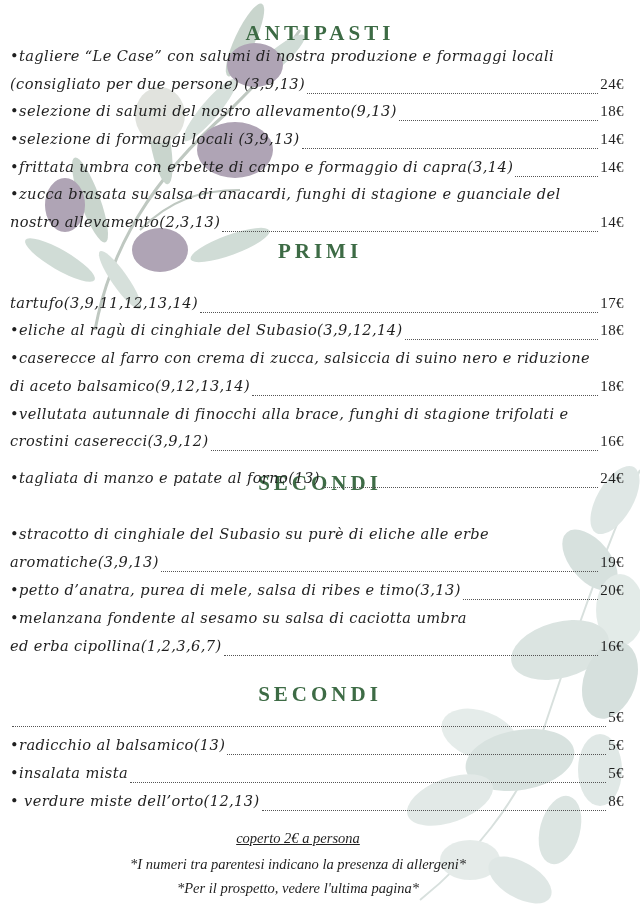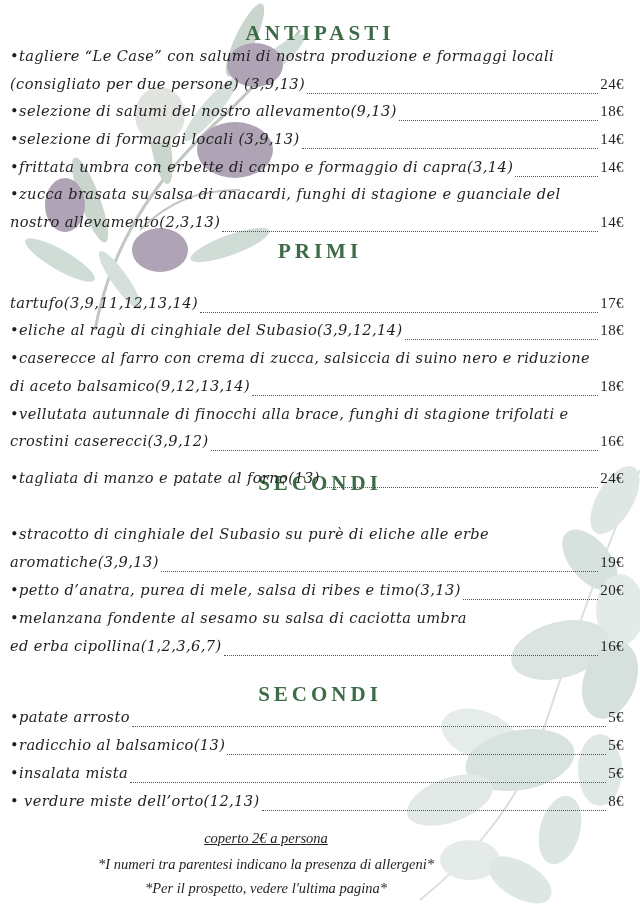--- a/index.html
+++ b/index.html
@@ -36,20 +36,21 @@
     margin: 0 2px 0 2px;
     height: 16px;
     align-self: center;
     transform: translateY(1px);
   }
   .line .price { flex: 0 0 auto; font-style: normal; font-family: "Liberation Serif", serif; font-size: 15px; }
   .footer {
     position: absolute; left: 0; width: 532px; text-align: center;
     font-style: italic; font-size: 14.5px; line-height: 22px;
     font-family: "Liberation Serif", serif;
+    padding-left: 32px;
   }
   .footer.under span { text-decoration: underline; }
 </style>
 </head>
 <body>
 
 <svg class="bg-deco" width="640" height="905" viewBox="0 0 640 905">
   <g opacity="0.55">
     <path d="M95 330 C110 250 150 180 230 110 C260 80 280 60 300 30" stroke="#8a9b8e" stroke-width="3" fill="none"></path>
     <path d="M140 230 C170 200 200 190 240 190" stroke="#8a9b8e" stroke-width="2" fill="none"></path>
@@ -170,21 +171,20 @@
       <span class="txt">•melanzana fondente al sesamo su salsa di caciotta umbra</span>
     </div>
   <div class="line" style="top:626px">
       <span class="txt"> ed erba cipollina(1,2,3,6,7)</span>
       <span class="dots"></span>
       <span class="price">16€</span>
     </div>
 
   <div class="section-title" style="top:674px">SECONDI</div>
   <div class="line" style="top:697px">
-      <span class="txt">•patate arrosto </span>
       <span class="dots"></span>
       <span class="price">5€</span>
     </div>
   <div class="line" style="top:725px">
       <span class="txt">•radicchio al balsamico(13)</span>
       <span class="dots"></span>
       <span class="price">5€</span>
     </div>
   <div class="line" style="top:753px">
       <span class="txt">•insalata mista</span>

